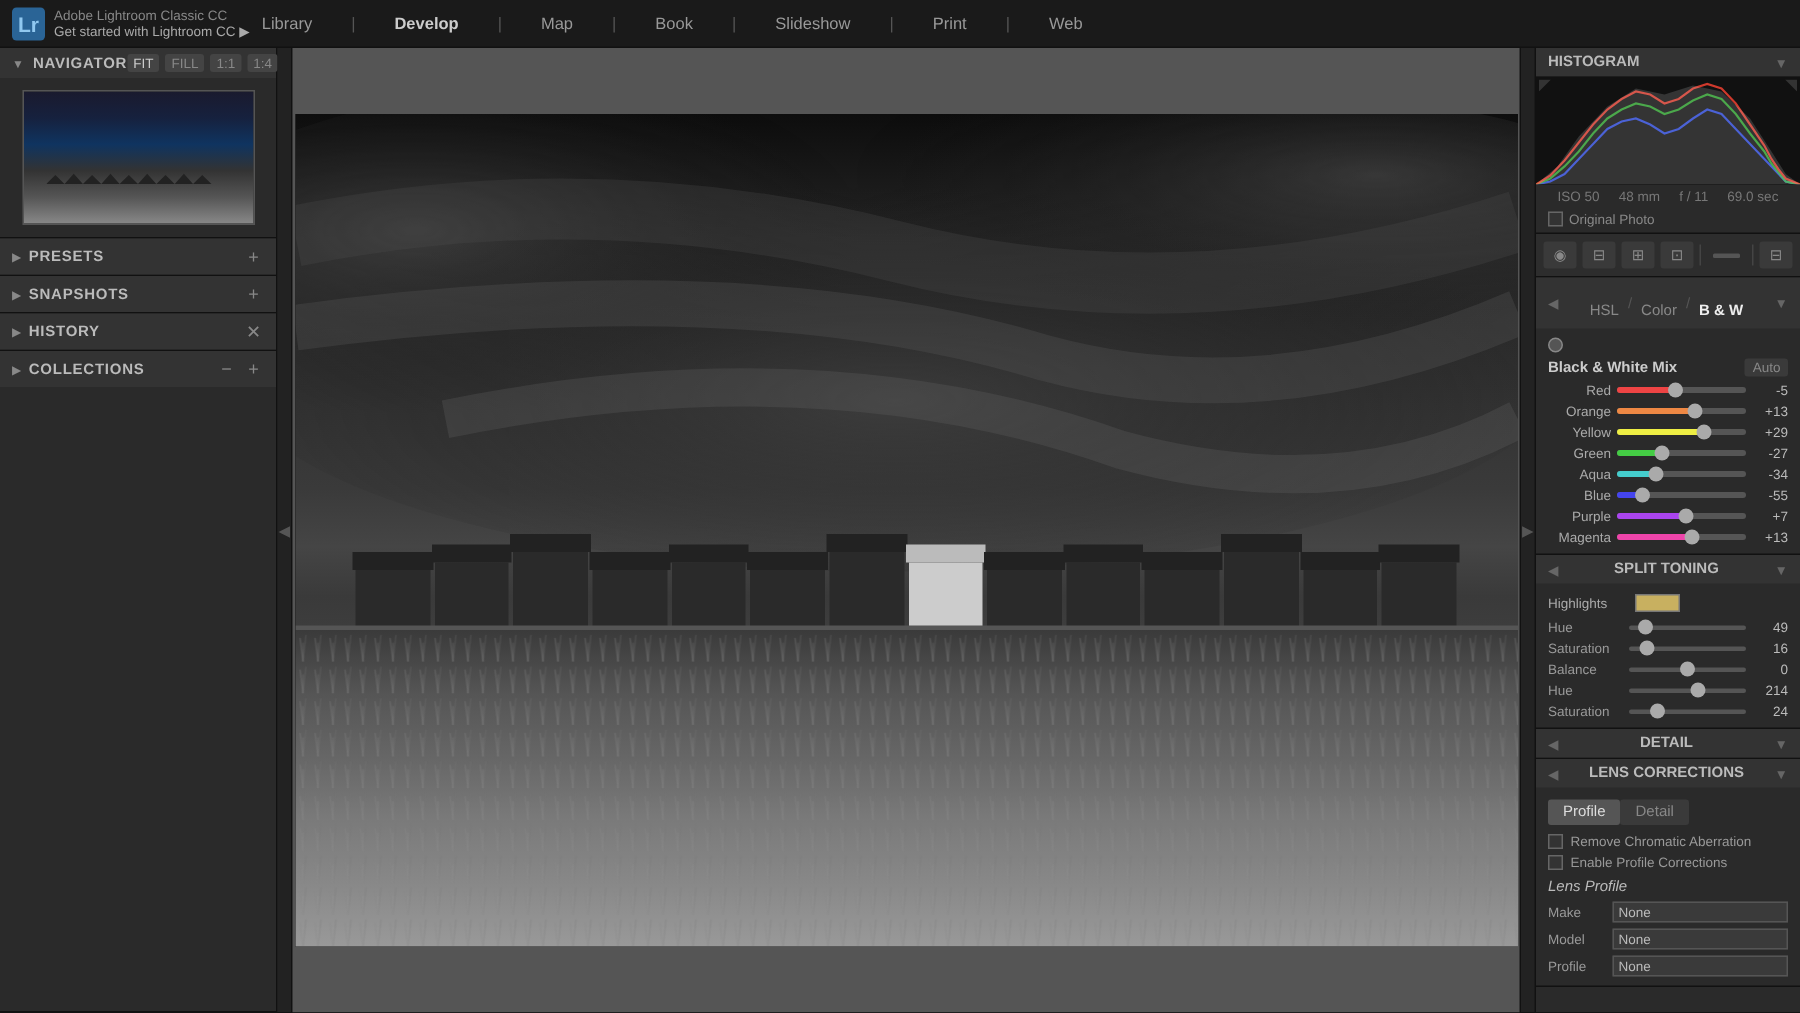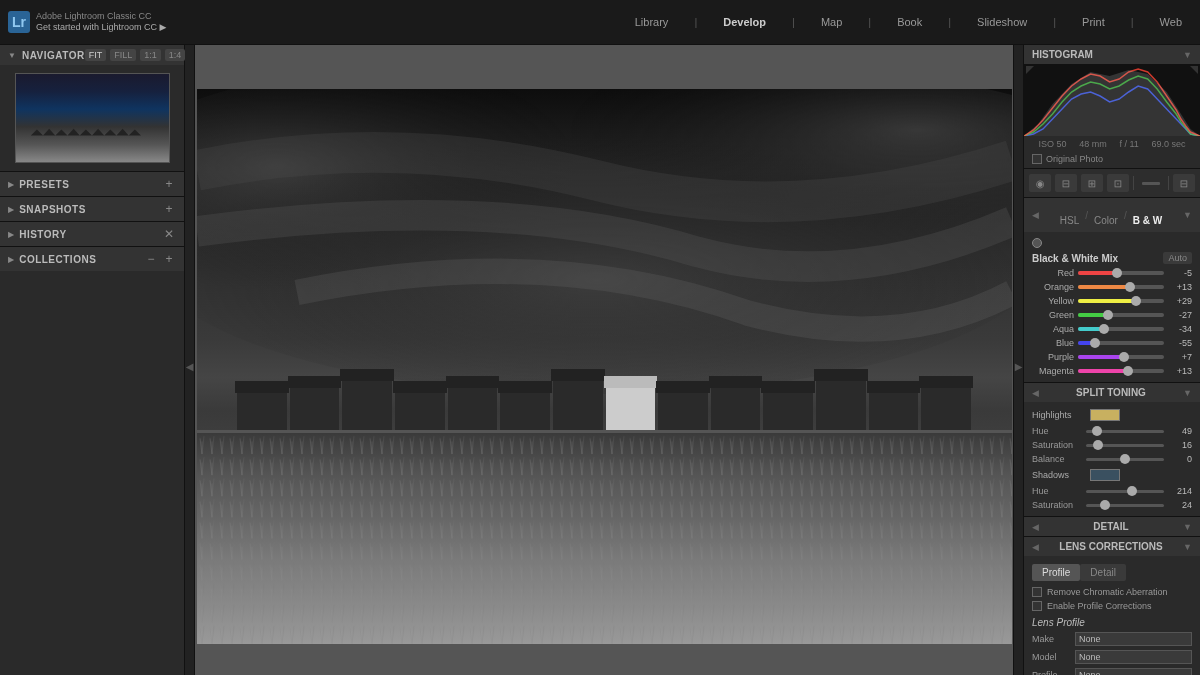--- a/index.html
+++ b/index.html
@@ -8,25 +8,24 @@
       height: 675px;
       background: #1a1a1a;
       font-family: 'Arial', sans-serif;
       font-size: 11px;
       color: #ccc;
       overflow: hidden;
     }
 
     
     #top-bar {
-      height: 45px;
+      height: 32px;
       background: #1a1a1a;
       display: flex;
       align-items: center;
-      justify-content: space-between;
       border-bottom: 1px solid #111;
     }
     #top-bar-left {
       display: flex;
       align-items: center;
       gap: 6px;
       padding-left: 8px;
     }
     #lr-logo {
       background: #2a6496;
@@ -1023,24 +1022,20 @@
         </div>
 
         <div class="rp-row">
           <span class="rp-label">Balance</span>
           <div class="rp-slider-track">
             <div class="rp-slider-thumb" style="left:50%;"></div>
           </div>
           <span class="rp-value">0</span>
         </div>
 
-        <div style="display:flex;align-items:center;padding:3px 8px;gap:8px;">
-          <span class="rp-sub-header" style="padding:0;width:50px;">Shadows</span>
-          <div style="width:30px;height:12px;background:#3a5060;border:1px solid #777;"></div>
-        </div>
         <div class="rp-row">
           <span class="rp-label">Hue</span>
           <div class="rp-slider-track">
             <div class="rp-slider-thumb" style="left:59%;"></div>
           </div>
           <span class="rp-value">214</span>
         </div>
         <div class="rp-row">
           <span class="rp-label">Saturation</span>
           <div class="rp-slider-track">

